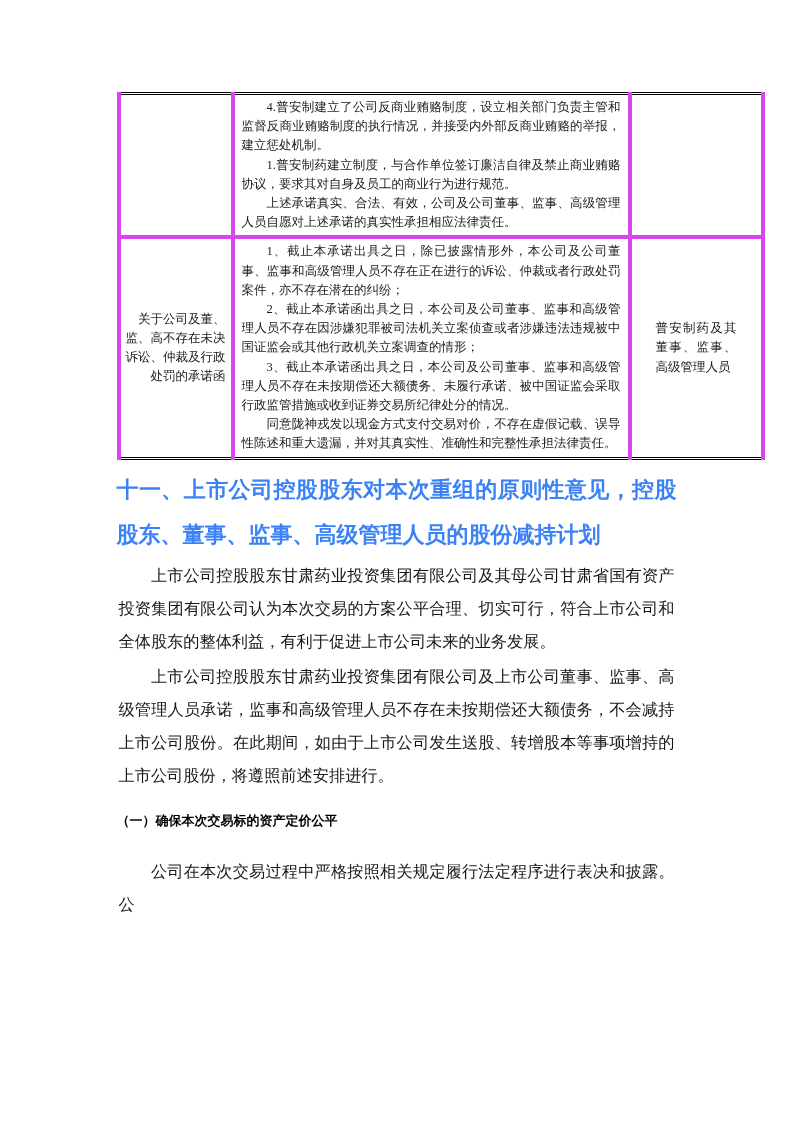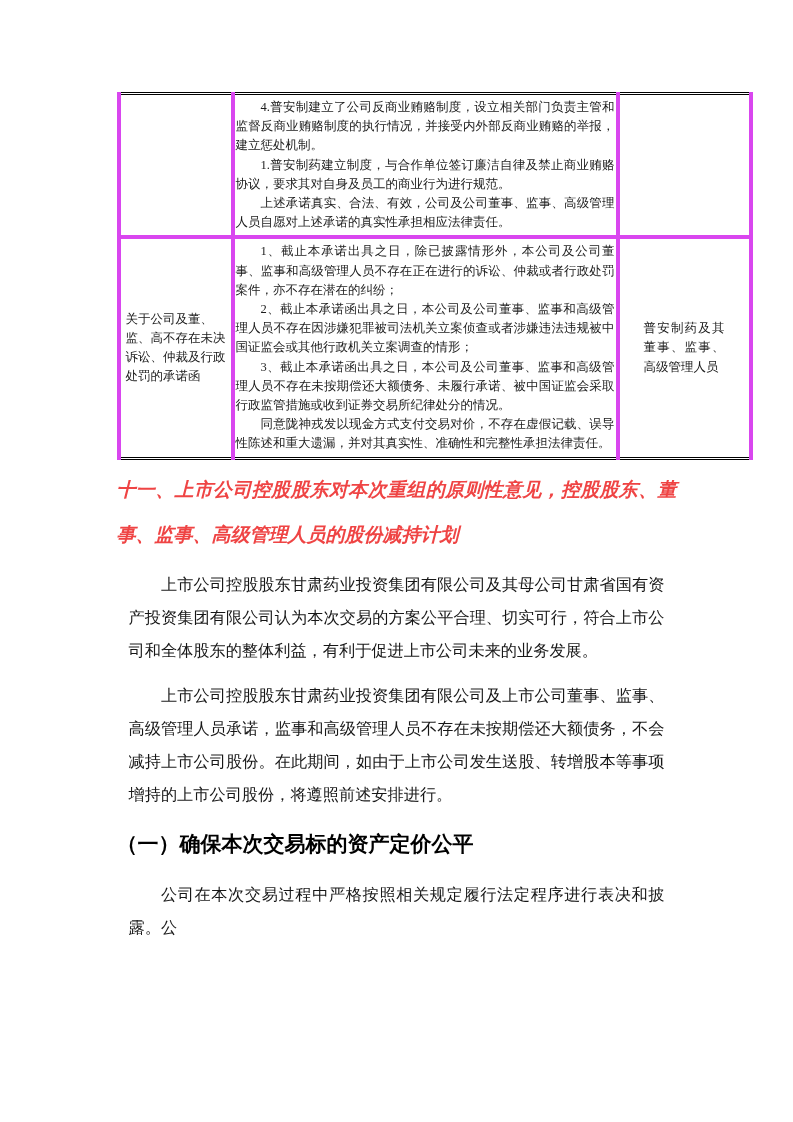--- a/index.html
+++ b/index.html
@@ -37,65 +37,64 @@
   }
   table.commitments tr.row-first td {
     border-top: none;
     border-bottom: 2px solid #000;
   }
   table.commitments tr.row-last td {
     border-bottom: none;
   }
   td.cell-left {
     width: 100px;
-    text-align: left;
+    text-align: right;
     padding: 4px 5px;
   }
   td.cell-mid {
     width: 379px;
-    padding: 3px 1px;
+    padding: 3px 7px;
     text-align: justify;
   }
   td.cell-mid p {
     margin: 0;
     text-indent: 2em;
   }
   td.cell-right {
     width: 81px;
     padding: 4px 24px;
     text-align: justify;
   }
 
   
   h1.sec-heading {
     font-family: "Liberation Sans", "DejaVu Sans", sans-serif;
     font-weight: bold;
-    font-size: 19px;
+    font-size: 22px;
     line-height: 45px;
     text-align: justify;
-    color: #ef4444;
+    color: #3b82f6;
     margin: 7px 0 3px 0;
-    font-style: italic;
   }
   h2.sub-heading {
     font-family: "Liberation Sans", "DejaVu Sans", sans-serif;
     font-weight: bold;
-    font-size: 21px;
+    font-size: 13px;
     line-height: 40px;
     color: #000;
     margin: 8px 0 0 0;
   }
 
   
   p.body-para {
     font-size: 16.2px;
     line-height: 33px;
     text-indent: 2em;
     text-align: justify;
-    margin: 12px;
+    margin: 2px;
   }
   p.body-para.gap-top {
     margin-top: 15px;
   }
 </style>
 </head>
 <body>
 
 <div class="page">
 

